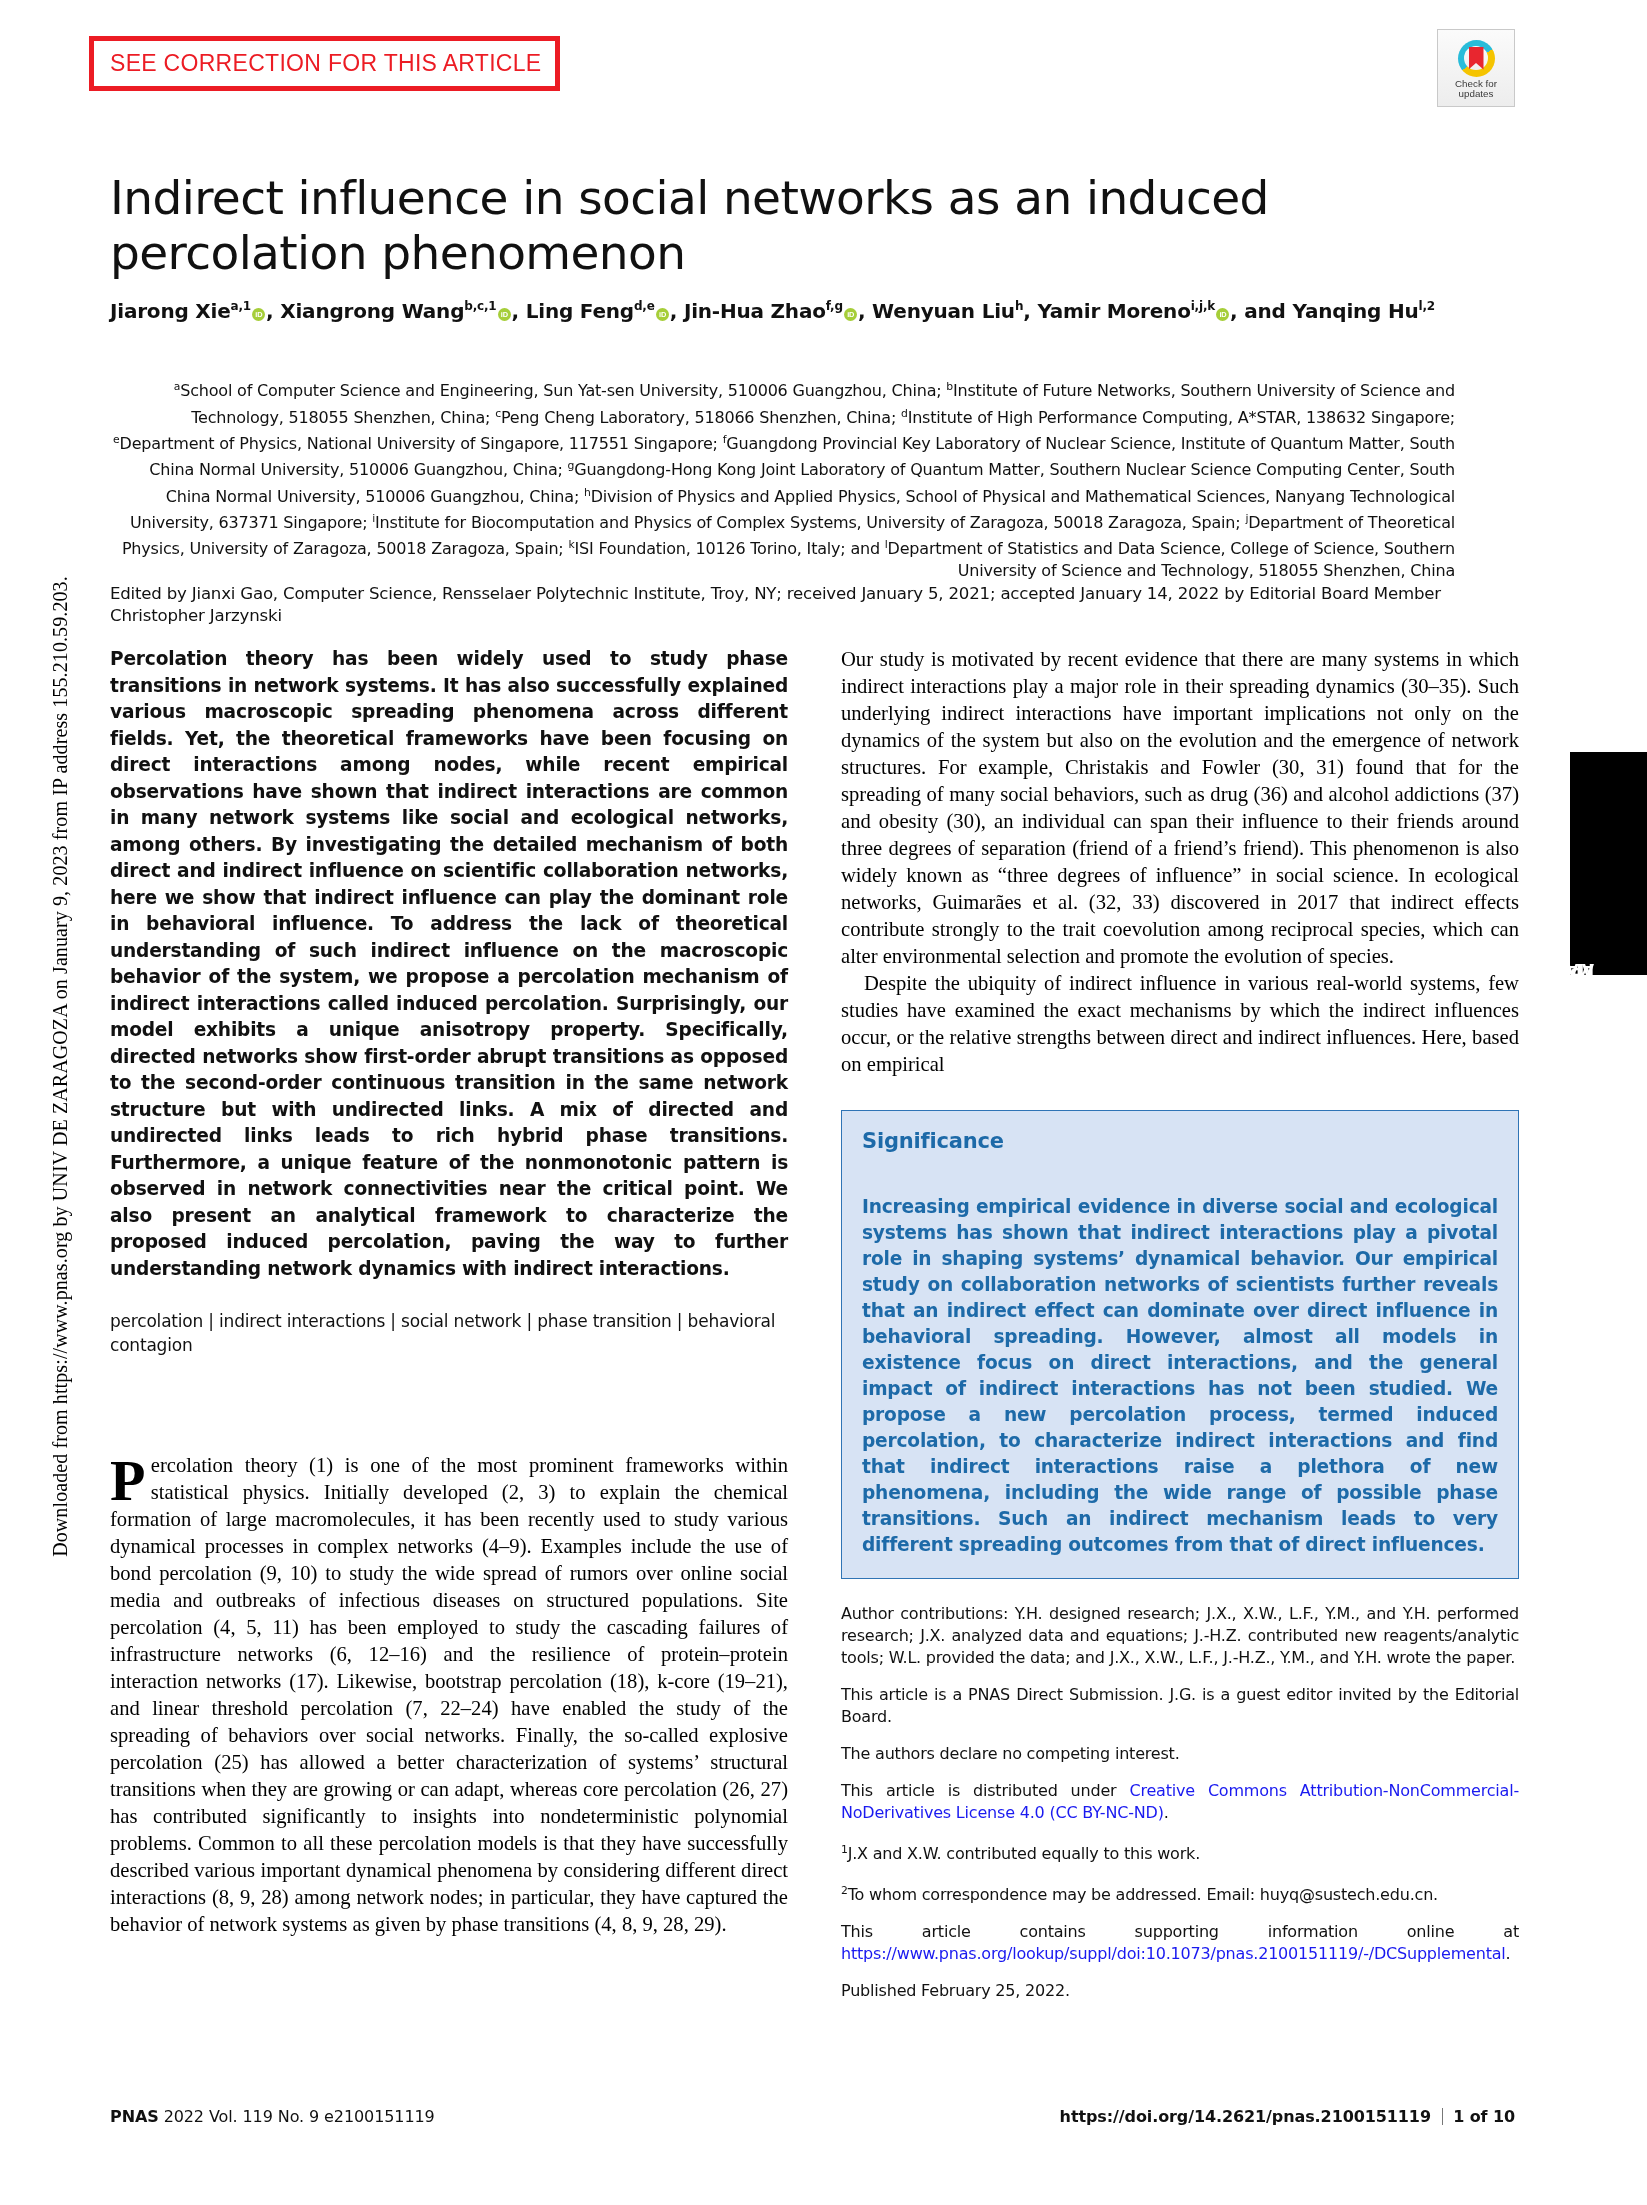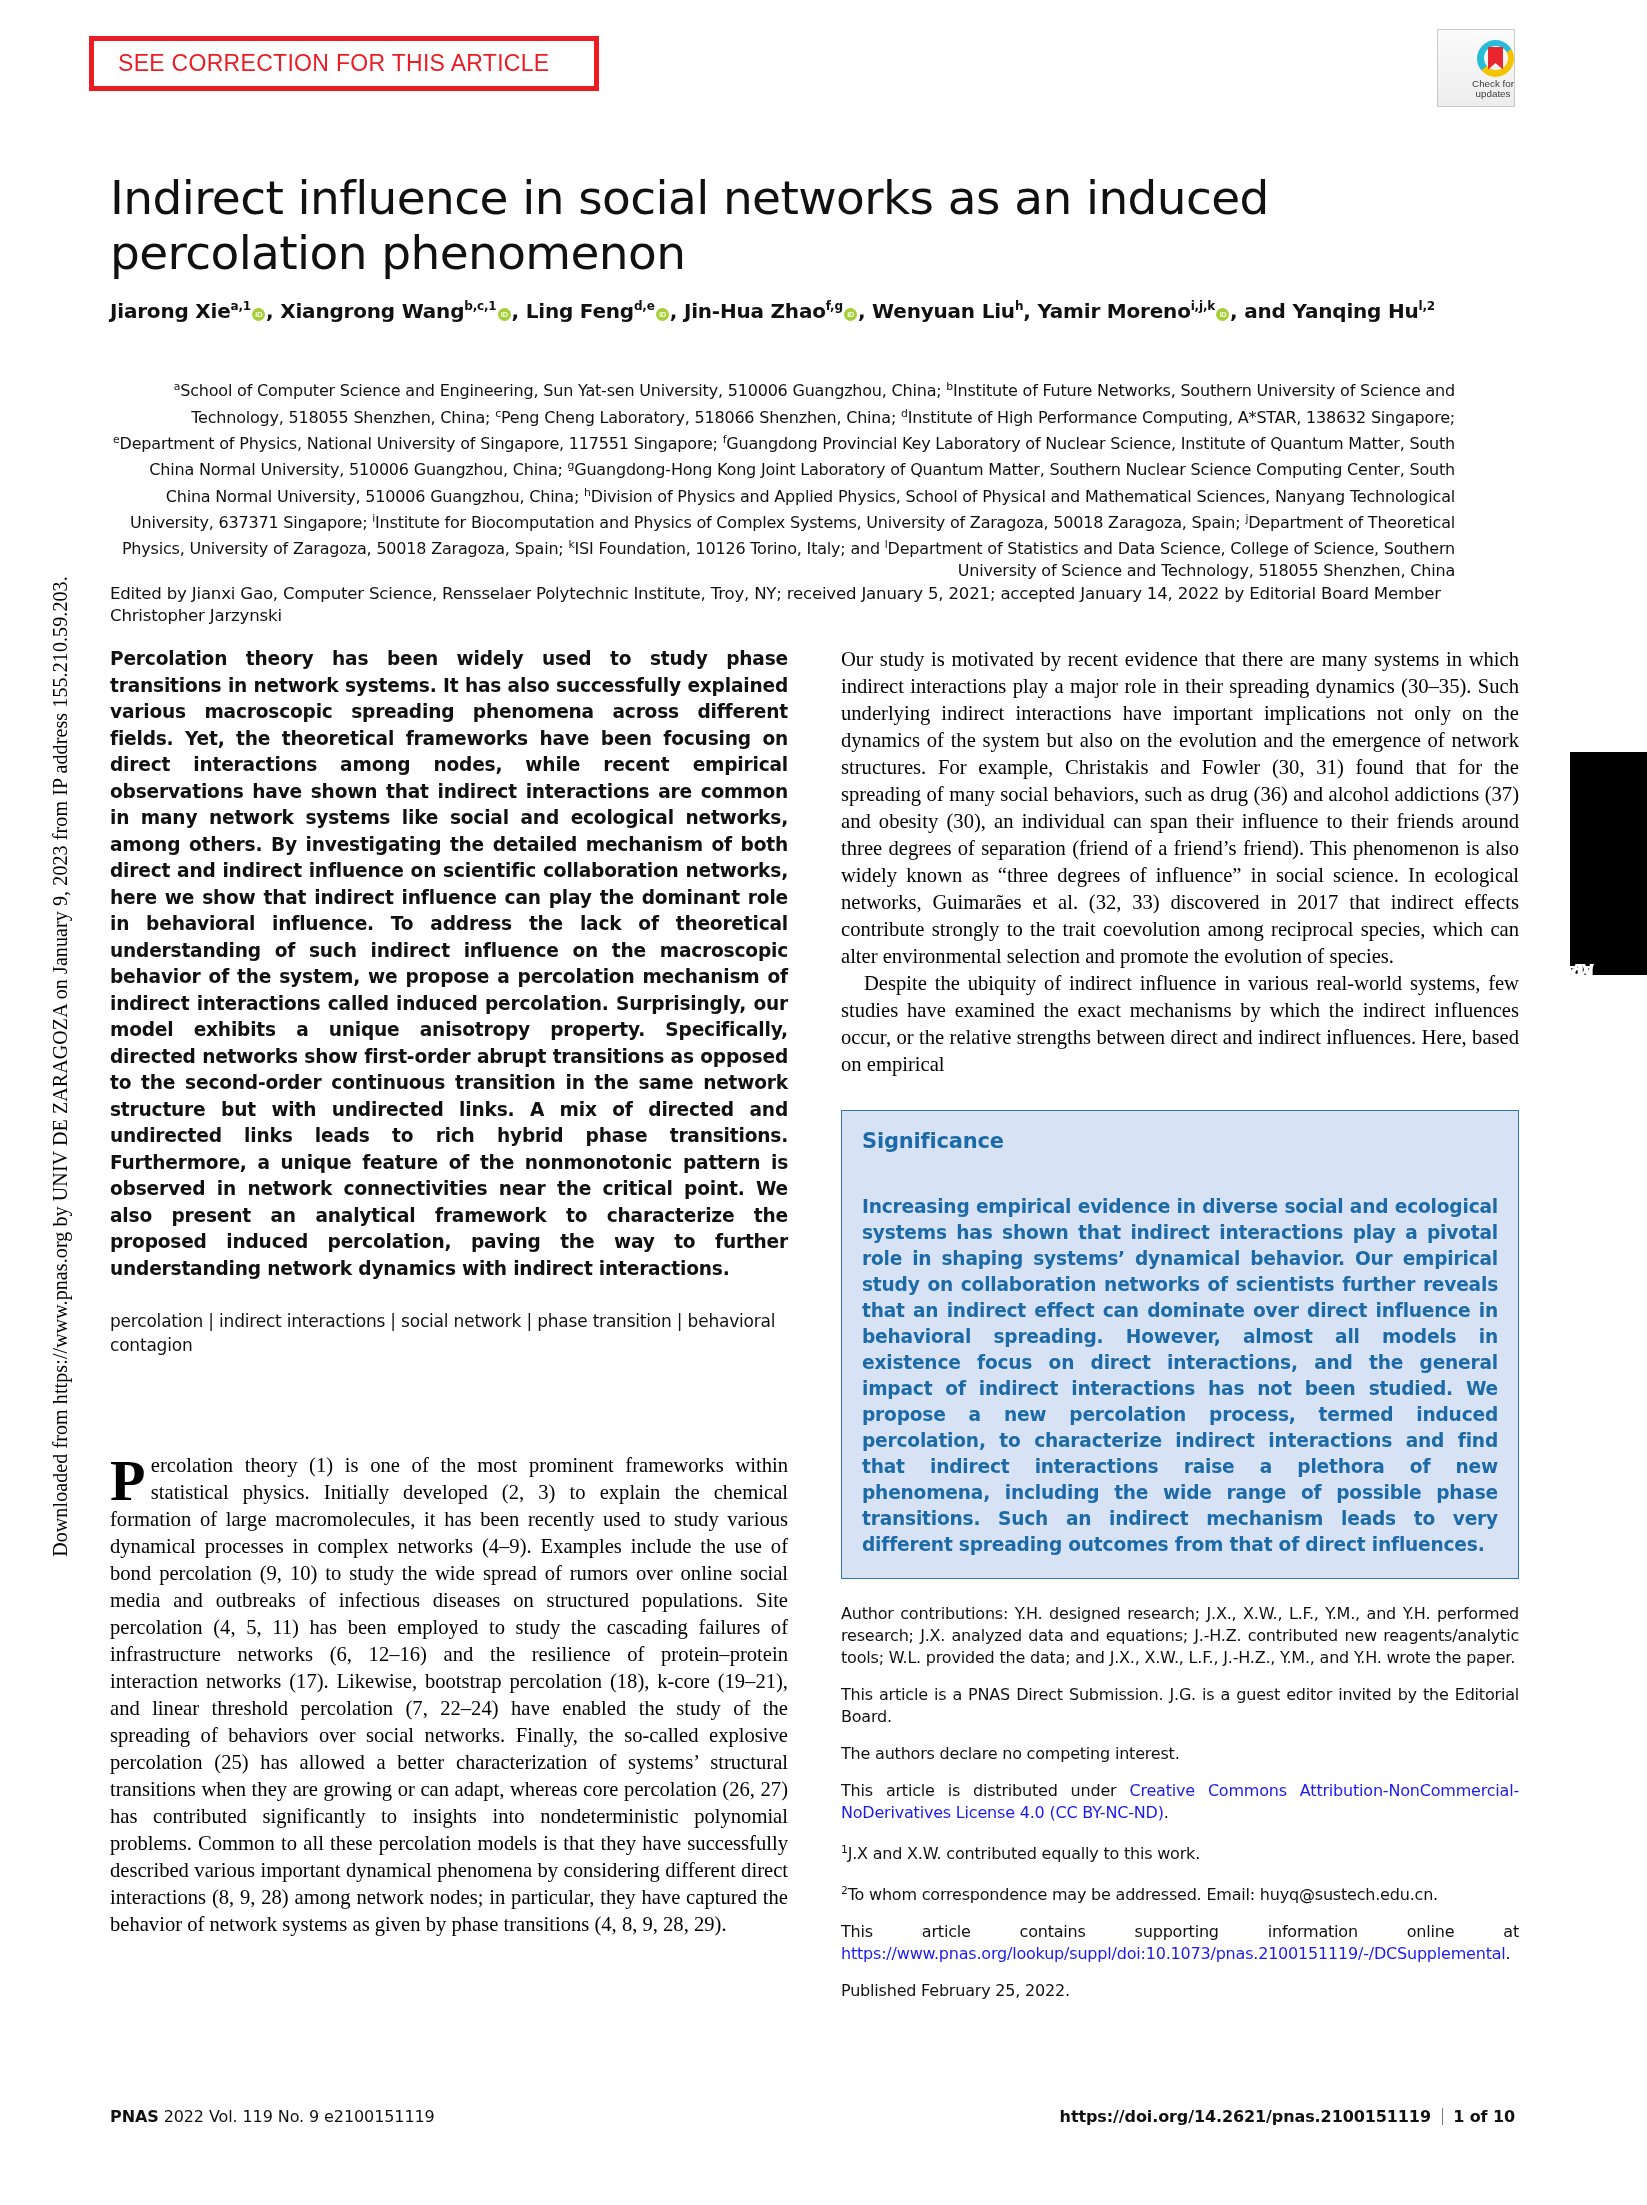--- a/index.html
+++ b/index.html
@@ -32,48 +32,48 @@
     color: #000;
     white-space: nowrap;
     letter-spacing: 0.1px;
   }
 
   
   .correction-banner {
     position: absolute;
     left: 89px;
     top: 36px;
-    width: 510px;
+    width: 471px;
     height: 55px;
     border: 5.4px solid #ec1c24;
     box-sizing: border-box;
     display: flex;
     align-items: center;
-    padding-left: 24px;
+    padding-left: 16px;
   }
   .correction-banner span {
     color: #ec1c24;
     font-size: 23px;
     font-family: "Liberation Sans", sans-serif;
     letter-spacing: 0.3px;
   }
 
   
   .crossmark {
     position: absolute;
     left: 1437px;
     top: 29px;
     width: 78px;
     height: 78px;
     border: 0.7px solid #c9c9c9;
     background: linear-gradient(180deg,#fbfbfb 0%,#ededed 100%);
     box-sizing: border-box;
     display: flex;
     flex-direction: column;
-    align-items: flex-end;
+    align-items: center;
     justify-content: center;
     padding-top: 2.7px;
   }
   .crossmark .ring {
     position: relative;
     width: 37px;
     height: 37px;
     border-radius: 50%;
     background:
       conic-gradient(from 120deg,

